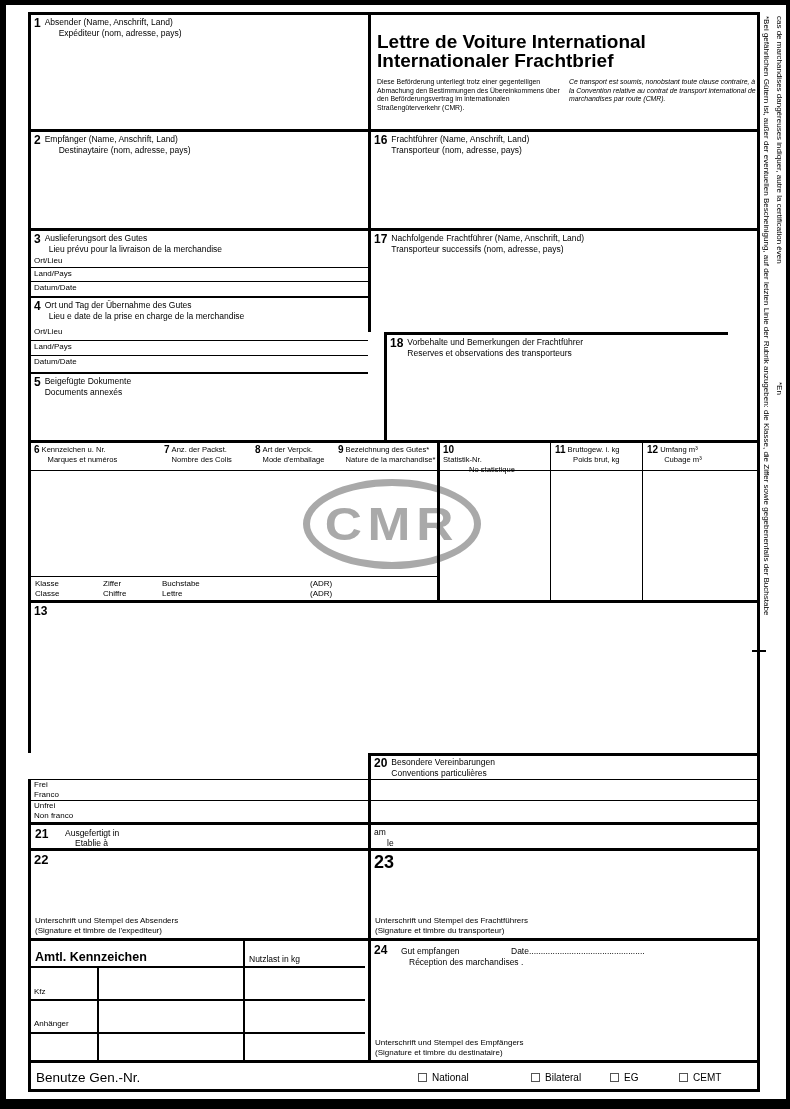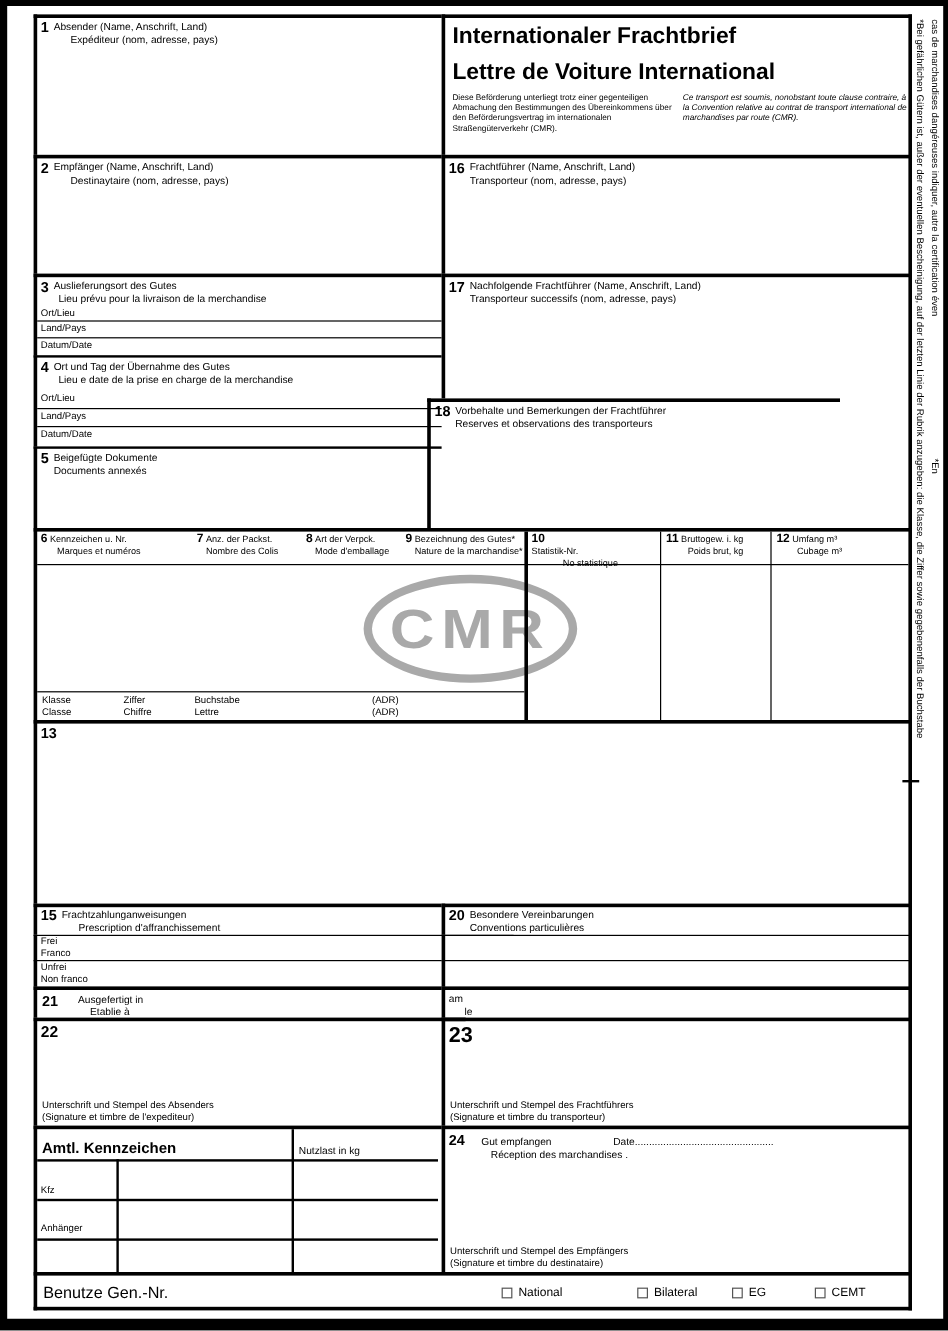--- a/index.html
+++ b/index.html
@@ -41,22 +41,22 @@
       <div class="fhead">
         <span class="num">1</span>
         <div class="lbl">
           <div>Absender (Name, Anschrift, Land)</div>
           <div class="frind">Expéditeur (nom, adresse, pays)</div>
         </div>
       </div>
     </div>
 
     <div class="cell" style="left:340px;top:0;width:392px;height:117px;padding:6px 4px 0 6px;">
+      <div class="title" style="margin-top:11px;">Lettre de Voiture International</div>
       <div class="title">Internationaler Frachtbrief</div>
-      <div class="title" style="margin-top:11px;">Lettre de Voiture International</div>
       <div style="display:flex;margin-top:8px;">
         <div class="notice" style="width:186px;">Diese Beförderung unterliegt trotz einer gegenteiligen Abmachung den Bestimmungen des Übereinkommens über den Beförderungsvertrag im internationalen Straßengüterverkehr (CMR).</div>
         <div class="notice it" style="width:190px;margin-left:9px;">Ce transport est soumis, nonobstant toute clause contraire, à la Convention relative au contrat de transport international de marchandises par route (CMR).</div>
       </div>
     </div>
 
     <div class="cell" style="left:0;top:117px;width:340px;height:99px;">
       <div class="fhead">
         <span class="num">2</span>
         <div class="lbl">
@@ -105,21 +105,21 @@
         <div class="lbl">
           <div>Ort und Tag der Übernahme des Gutes</div>
           <div style="padding-left:4px;">Lieu e date de la prise en charge de la merchandise</div>
         </div>
       </div>
       <div class="rowlbl" style="height:15px;box-sizing:border-box;border-bottom:1px solid #000;">Ort/Lieu</div>
       <div class="rowlbl" style="height:15px;box-sizing:border-box;border-bottom:1px solid #000;">Land/Pays</div>
       <div class="rowlbl">Datum/Date</div>
     </div>
 
-    <div class="cell" style="left:328px;top:320px;width:344px;height:108px;">
+    <div class="cell" style="left:356px;top:320px;width:344px;height:108px;">
       <div class="fhead">
         <span class="num">18</span>
         <div class="lbl">
           <div>Vorbehalte und Bemerkungen der Frachtführer</div>
           <div>Reserves et observations des transporteurs</div>
         </div>
       </div>
     </div>
 
     <div class="cell bt2" style="left:0;top:360px;width:340px;height:68px;">
@@ -210,29 +210,20 @@
           <div>(ADR)</div>
       </div>
     </div>
 
     <div class="cell" style="left:0;top:588px;width:732px;height:153px;">
       <div class="fhead">
         <span class="num">13</span>
       </div>
     </div>
 
-    <div class="cell" style="left:0;top:741px;width:340px;height:26px;">
-      <div class="fhead" style="padding-top:1px;">
-        <span class="num">15</span>
-        <div class="lbl">
-          <div>Frachtzahlunganweisungen</div>
-          <div class="frind">Prescription d'affranchissement</div>
-        </div>
-      </div>
-    </div>
     <div class="cell" style="left:340px;top:741px;width:392px;height:26px;">
       <div class="fhead" style="padding-top:1px;">
         <span class="num">20</span>
         <div class="lbl">
           <div>Besondere Vereinbarungen</div>
           <div>Conventions particulières</div>
         </div>
       </div>
     </div>
 

